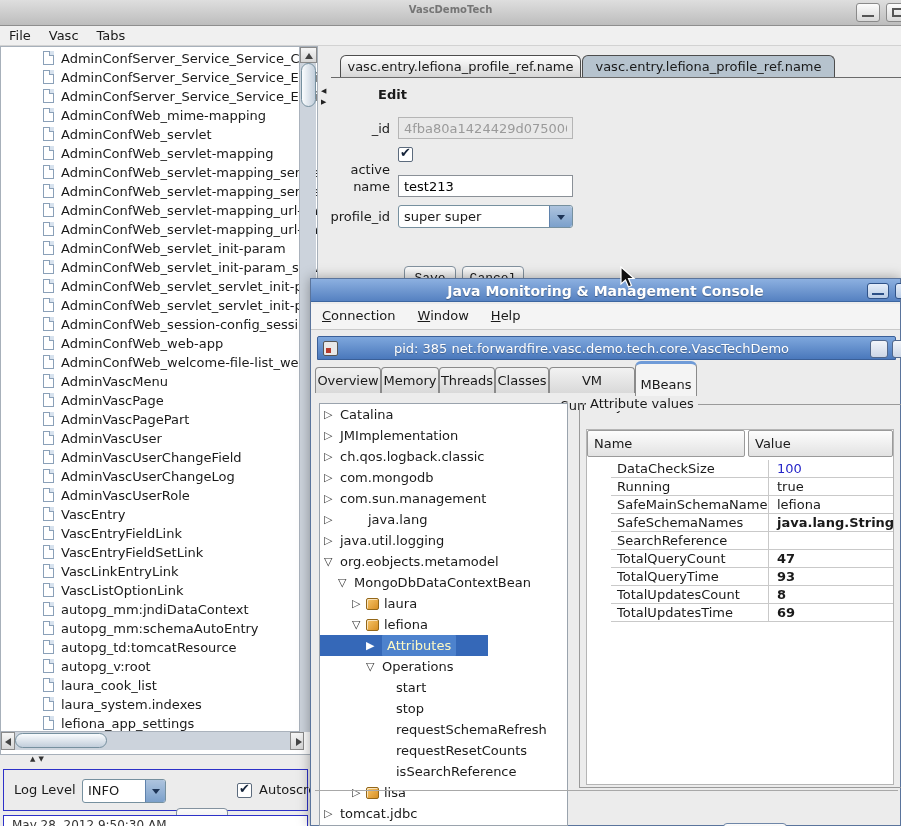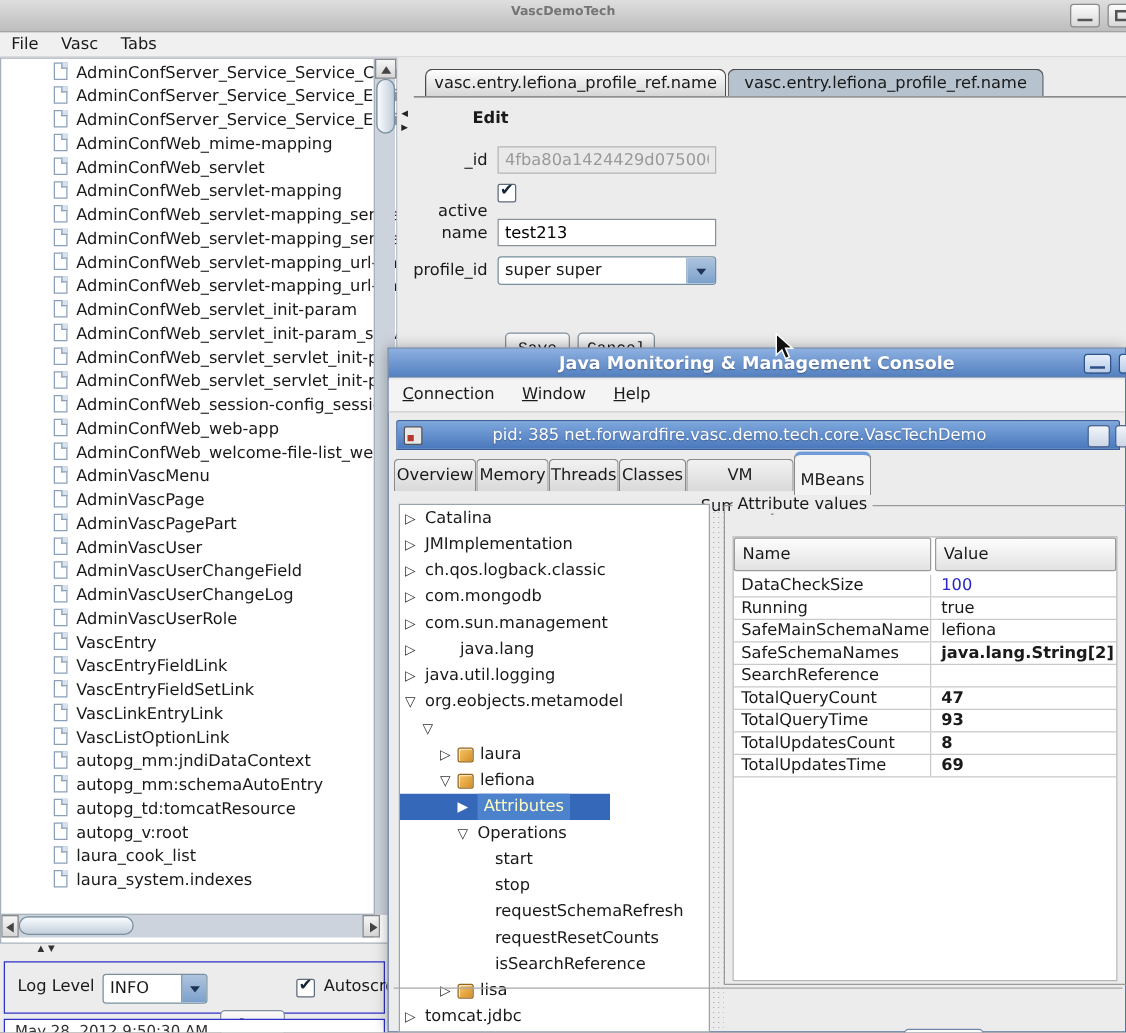--- a/index.html
+++ b/index.html
@@ -127,21 +127,21 @@
   .bean-icon { position:absolute; top:5px; width:13px; height:12px; border:1px solid #946718; border-radius:2px;
     background:linear-gradient(135deg,#f7c66a,#d88f23); box-shadow:inset 1px 1px 0 rgba(255,255,255,.6); }
   .mb-divider { position:absolute; left:257px; top:124px; width:11px; height:423px;
     background-image:radial-gradient(#9aa0a8 22%, transparent 24%); background-size:4px 4px; background-position:1px 1px; }
   
   .attr-group { position:absolute; left:268px; top:125px; width:330px; height:384px; border:1px solid #9a9a9a; }
   .attr-title { position:absolute; left:6px; top:-9px; background:#ececec; padding:0 4px; }
   .attr-white { position:absolute; left:6px; top:24px; width:308px; height:356px; background:#fff; border:1px solid #b5b5b5; }
   .attr-head { position:absolute; top:0; height:27px; line-height:26px; padding-left:6px;
     background:linear-gradient(#fdfdfd,#e2e2e2); border:1px solid #9a9a9a; border-radius:2px; }
-  .attr-rows { position:absolute; left:0; top:30px; right:0; }
+  .attr-rows { position:absolute; left:0; top:30px; right:0;padding-left:24px; }
   .attr-row { position:relative; height:18px; line-height:17px; border-bottom:1px solid #c9c9c9; }
   .attr-name { position:absolute; left:0; top:0; bottom:0; width:158px; padding-left:6px;
     border-right:1px solid #c9c9c9; overflow:hidden; white-space:nowrap; }
   .attr-val { position:absolute; left:159px; top:0; bottom:0; right:0; padding-left:7px; overflow:hidden; white-space:nowrap; }
   .v-link { color:#2525c8; }
   .v-bold { font-weight:bold; }
   .jc-sep { position:absolute; left:4px; top:511px; width:583px; height:1px; background:#a8a8a8; }
   .refresh-btn { position:absolute; left:412px; top:515px; width:64px; height:30px; border-color:#6f87a8; }
 
   
@@ -194,20 +194,21 @@
         <div class="vtree-row"><span class="doc-icon"></span><span>VascEntryFieldLink</span></div>
         <div class="vtree-row"><span class="doc-icon"></span><span>VascEntryFieldSetLink</span></div>
         <div class="vtree-row"><span class="doc-icon"></span><span>VascLinkEntryLink</span></div>
         <div class="vtree-row"><span class="doc-icon"></span><span>VascListOptionLink</span></div>
         <div class="vtree-row"><span class="doc-icon"></span><span>autopg_mm:jndiDataContext</span></div>
         <div class="vtree-row"><span class="doc-icon"></span><span>autopg_mm:schemaAutoEntry</span></div>
         <div class="vtree-row"><span class="doc-icon"></span><span>autopg_td:tomcatResource</span></div>
         <div class="vtree-row"><span class="doc-icon"></span><span>autopg_v:root</span></div>
         <div class="vtree-row"><span class="doc-icon"></span><span>laura_cook_list</span></div>
         <div class="vtree-row"><span class="doc-icon"></span><span>laura_system.indexes</span></div>
+        <div class="vtree-row"><span class="doc-icon"></span><span>lefiona_app_settings</span></div>
       </div>
     <div class="abs vsb" style="position:absolute; left:298px; top:0; height:685px;">
       <div class="sb-btn vsb-up">
         <div class="tri" style="left:4px; top:5px; border-left:4px solid transparent; border-right:4px solid transparent; border-bottom:6px solid #444;"></div>
       </div>
       <div class="vsb-thumb"></div>
     </div>
     <div style="position:absolute; left:0; top:684px; width:298px; height:19px;" class="hsb">
       <div class="sb-btn hsb-left">
         <div class="tri" style="left:3px; top:5px; border-top:4px solid transparent; border-bottom:4px solid transparent; border-right:6px solid #444;"></div>
@@ -328,20 +329,21 @@
         <div class="mb-row">
           <span class="mb-exp" style="left: 4px;">▷</span>
           <span class="mb-label" style="left: 20px;">java.util.logging</span>
         </div>
         <div class="mb-row">
           <span class="mb-exp" style="left: 4px;">▽</span>
           <span class="mb-label" style="left: 20px;">org.eobjects.metamodel</span>
         </div>
         <div class="mb-row">
           <span class="mb-exp" style="left: 18px;">▽</span>
+          <span class="mb-label" style="left: 34px;">MongoDbDataContextBean</span>
         </div>
         <div class="mb-row">
           <span class="mb-exp" style="left: 32px;">▷</span>
           <span class="bean-icon" style="left: 46px;"></span>
           <span class="mb-label" style="left: 64px; text-align: right;">laura</span>
         </div>
         <div class="mb-row">
           <span class="mb-exp" style="left: 32px;">▽</span>
           <span class="bean-icon" style="left: 46px;"></span>
           <span class="mb-label" style="left: 64px;">lefiona</span>

